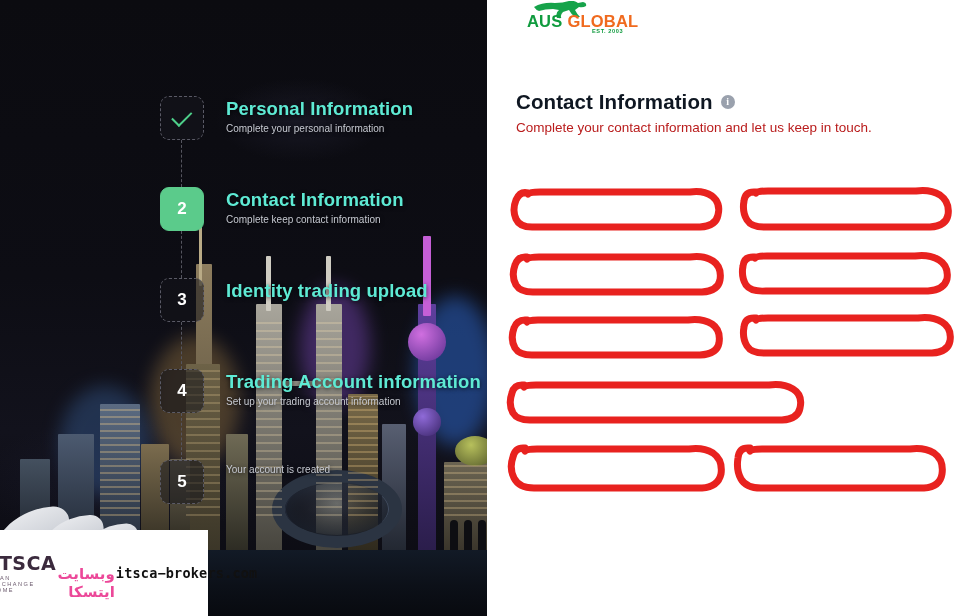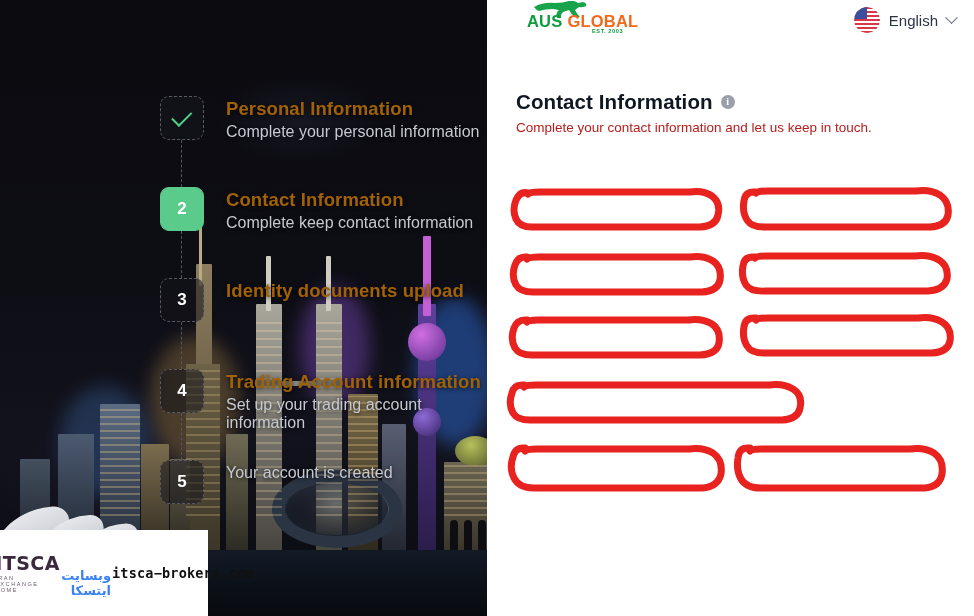--- a/index.html
+++ b/index.html
@@ -65,44 +65,44 @@
     border: 1px solid #5bcb8b;
   }
   .check { width: 19px; height: 11px; border-left: 2.6px solid #4ecf8a; border-bottom: 2.6px solid #4ecf8a; transform: rotate(-45deg) translate(1px,-2px); }
   .connector {
     position: absolute; left: 21px; top: 44px;
     width: 0; height: 47px;
     border-left: 1px dashed #55555f; z-index: 1;
   }
   .step-text { margin-left: 22px; padding-top: 1px; }
   .step-title {
-    font-size: 18.5px; font-weight: 700; color: #a16207;
+    font-size: 18.5px; font-weight: 700; color: #5eead4;
     letter-spacing: .1px; line-height: 1.25;
     text-shadow: 0 1px 4px rgba(0,0,0,.75);
   }
   .step-sub {
-    font-size: 16px; color: #c6c9d1; margin-top: 3px;
+    font-size: 10px; color: #c6c9d1; margin-top: 3px;
     text-shadow: 0 1px 4px rgba(0,0,0,.8);
   }
 
   
   .watermark {
     position: absolute; left: 0; bottom: 0;
     width: 208px; height: 86px;
     background: #ffffff;
     display: flex; flex-direction: row; align-items: center;
     justify-content: center; gap: 1px;
     z-index: 30;
   }
   .wm-top { display: flex; align-items: center; gap: 7px; }
   .wm-mark { width: 26px; height: 27px; position: relative; }
   .wm-divider { width: 1px; height: 22px; background: #cfcfcf; }
   .wm-name { font-size: 19px; font-weight: 700; color: #3b2a3d; letter-spacing: .5px; line-height: 1; font-family: "DejaVu Sans", sans-serif; }
   .wm-sub { font-size: 5.6px; color: #6c5b6e; letter-spacing: 1.5px; margin-top: 2px; }
-  .wm-fa { font-size: 13px; font-weight: 700; color: #3b82f6; direction: rtl; margin-top: 19px; font-family: "DejaVu Sans", sans-serif; }
+  .wm-fa { font-size: 15px; font-weight: 700; color: #ec4899; direction: rtl; margin-top: 19px; font-family: "DejaVu Sans", sans-serif; }
   .wm-url { font-size: 13.5px; font-weight: 700; color: #111; letter-spacing: .2px; font-family: "DejaVu Sans Mono", monospace; }
 
   
   .right-panel {
     position: relative; width: 487px; height: 616px;
     background: #ffffff; flex: 0 0 487px; padding-left: 10px;
   }
   .topbar {
     position: absolute; top: 0; left: 0; right: 0; height: 42px;
   }
@@ -219,21 +219,21 @@
         <div class="step-text">
           <div class="step-title">Contact Information</div>
           <div class="step-sub">Complete keep contact information</div>
         </div>
       </div>
 
       <div class="step">
         <div class="step-badge pending">3</div>
         <div class="connector"></div>
         <div class="step-text">
-          <div class="step-title">Identity documents upload</div>
+          <div class="step-title">Identity trading upload</div>
         </div>
       </div>
 
       <div class="step">
         <div class="step-badge pending">4</div>
         <div class="connector"></div>
         <div class="step-text">
           <div class="step-title">Trading Account information</div>
           <div class="step-sub">Set up your trading account information</div>
         </div>
@@ -276,42 +276,20 @@
           <svg width="62" height="18" viewBox="0 0 62 18">
             <path d="M1 6 Q10 1 22 2 Q30 2 36 0 Q41 -1 45 2 L50 1 Q54 2 53 5 Q50 7 46 6 L42 9 Q44 13 47 16 L42 16 Q38 13 36 9 L30 11 Q27 14 28 17 L24 17 Q22 12 26 9 L20 8 Q12 8 6 10 Q3 9 1 6 Z" fill="#16a34a"></path>
           </svg>
         </div>
         <div class="brand-word">
           <span class="brand-aus">AUS</span><span style="display:inline-block;width:5px"></span><span class="brand-global">GLOBAL</span>
         </div>
         <div class="brand-est">EST. 2003</div>
       </div>
 
-      <div class="lang">
-        <div class="flag">
-          <svg width="26" height="26" viewBox="0 0 26 26">
-            <clipPath id="c">
-                <circle cx="13" cy="13" r="13"></circle>
-              </clipPath>
-            <g clip-path="url(#c)">
-              <rect width="26" height="26" fill="#ffffff"></rect>
-              <rect y="0" width="26" height="2" fill="#d9364a"></rect>
-              <rect y="4" width="26" height="2" fill="#d9364a"></rect>
-              <rect y="8" width="26" height="2" fill="#d9364a"></rect>
-              <rect y="12" width="26" height="2" fill="#d9364a"></rect>
-              <rect y="16" width="26" height="2" fill="#d9364a"></rect>
-              <rect y="20" width="26" height="2" fill="#d9364a"></rect>
-              <rect y="24" width="26" height="2" fill="#d9364a"></rect>
-              <rect x="0" y="0" width="13" height="12" fill="#3b4f9e"></rect>
-            </g>
-          </svg>
-        </div>
-        <div class="lang-label">English</div>
-        <div class="chev"></div>
-      </div>
     </div>
 
     <div class="heading">
       <h1>Contact Information</h1>
       <div class="info-dot">i</div>
     </div>
     <div class="subheading">Complete your contact information and let us keep in touch.</div>
 
     <div class="fields">
 

